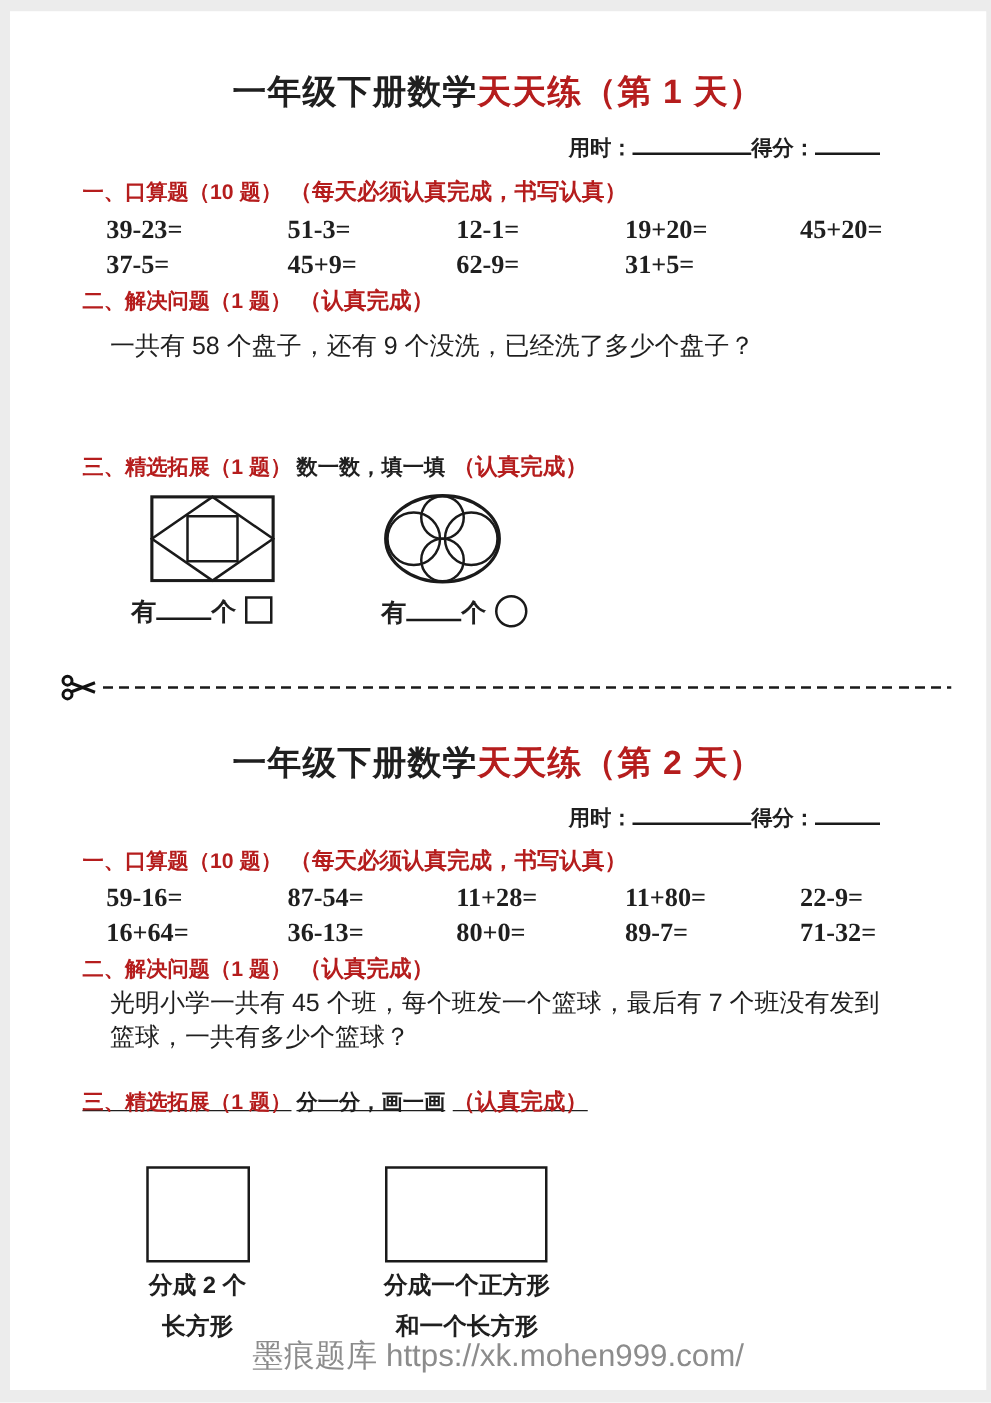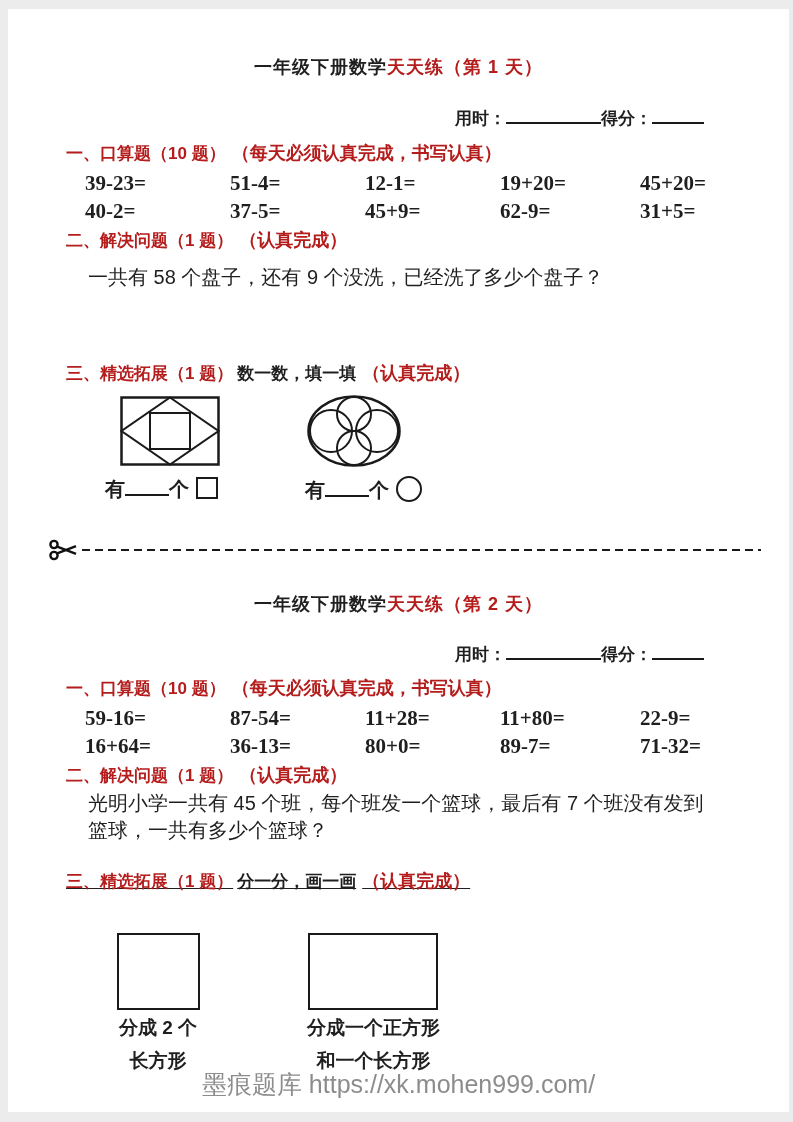--- a/index.html
+++ b/index.html
@@ -10,21 +10,21 @@
     color:#1f1f1f;
   }
   .sheet{
     position:absolute;left:8px;top:9px;width:781px;height:1103px;
     background:#ffffff;
   }
   .abs{position:absolute;}
   
   .day-title{
     left:0;width:100%;text-align:center;
-    font-size:18px;font-weight:bold;letter-spacing:1px;white-space:nowrap;
+    font-size:27px;font-weight:bold;letter-spacing:1px;white-space:nowrap;
   }
   .day-title .red{color:#b51d1d;}
   
   .timescore{left:447px;font-size:17px;font-weight:600;white-space:nowrap;}
   .blank{display:inline-block;border-bottom:2px solid #1a1a1a;height:14px;vertical-align:baseline;}
   .blank.w95{width:95px;}
   .blank.w52{width:52px;}
   .blank.w44{width:44px;}
   
   .sec{left:58px;white-space:nowrap;font-size:17px;}
@@ -66,27 +66,26 @@
     <div class="abs timescore" style="top:98px;">
       <span>用时：</span><span class="blank w95"></span><span>得分：</span><span class="blank w52"></span>
     </div>
 
     <div class="abs sec" style="top:132px;">
       <span class="h">一、口算题（10 题）</span><span class="note">（每天必须认真完成，书写认真）</span>
     </div>
 
     <div class="abs eqrow" style="top:162px;">
       <span>39-23=</span>
-      <span>51-4=</span>
+      <span>51-3=</span>
       <span>12-1=</span>
       <span>19+20=</span>
       <span>45+20=</span>
     </div>
     <div class="abs eqrow" style="top:190px;">
-      <span>40-2=</span>
       <span>37-5=</span>
       <span>45+9=</span>
       <span>62-9=</span>
       <span>31+5=</span>
     </div>
 
     <div class="abs sec" style="top:219px;">
       <span class="h">二、解决问题（1 题）</span><span class="note">（认真完成）</span>
     </div>
 

